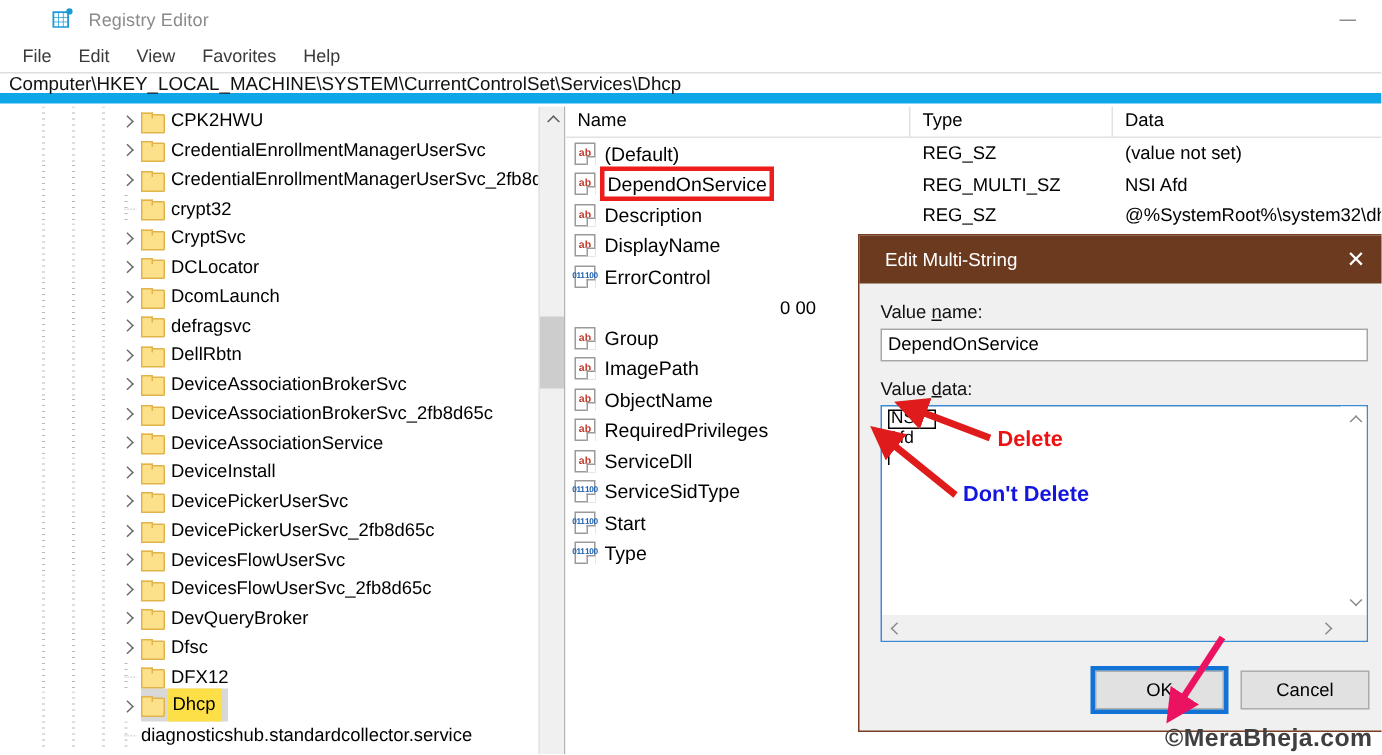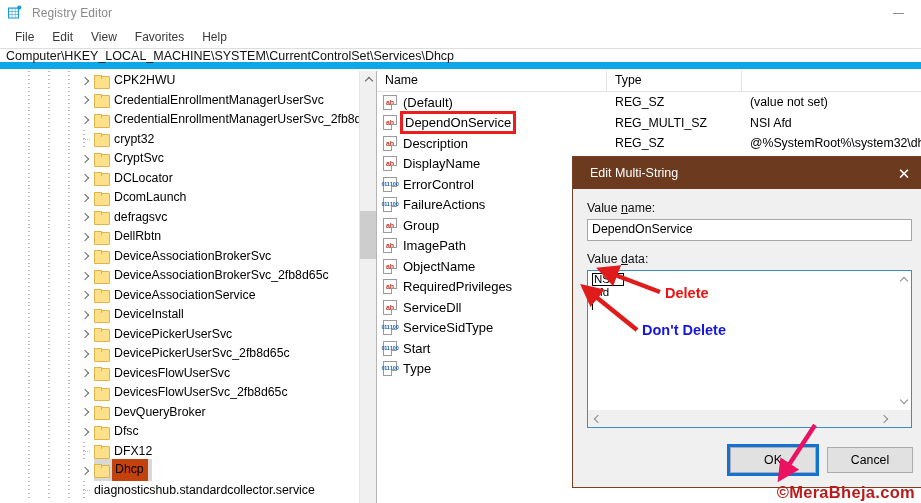--- a/index.html
+++ b/index.html
@@ -13,20 +13,21 @@
     position: relative;
     color: #000;
   }
 
   
   #titlebar {
     height: 26px; width: 100%;
     background: #ffffff;
     display: flex; align-items: center;
     position: relative;
+    padding-left: 27px;
   }
   #app-icon { width: 16px; height: 16px; margin-left: 7px; position: relative; }
   #app-title {
     margin-left: 9px; font-size: 12px; color: #8a8a8a;
     letter-spacing: .1px;
   }
   #win-controls {
     position:absolute; right:0; top:0; height:26px; display:flex;
   }
   .wbtn { width: 45px; height:26px; display:flex; align-items:center; justify-content:center; }
@@ -106,21 +107,21 @@
   .folder::before {
     content:""; position:absolute; left:0; top:1px; width:14px; height:11px;
     background:#fde08a; border:1px solid #e0b44a; border-radius:0 1px 1px 0;
   }
   .folder::after {
     content:""; position:absolute; left:0; top:0px; width:6px; height:3px;
     background:#fde08a; border:1px solid #e0b44a; border-bottom:none;
   }
   .tree-label { font-size: 12.3px; color:#000; line-height:19.5px; }
   .tree-row.selected .tree-label {
-    background:#c2410c; padding:1px 4px 1px 3px; margin-left:-2px;
+    background:#fde047; padding:1px 4px 1px 3px; margin-left:-2px;
   }
   .tree-row.selected .folder { position:relative; }
   .tree-row.selected .sel-wrap { background:#d8d8d8; display:flex; align-items:center; padding-right:4px;}
 
   
   #tree-sb {
     position:absolute; right:0; top:0; bottom:0; width:17px;
     background:#f0f0f0; border-left:1px solid #e3e3e3;
   }
   .sb-arrow { width:17px; height:17px; display:flex; align-items:center; justify-content:center; }
@@ -241,21 +242,21 @@
 
   
   #anno { position:absolute; inset:0; pointer-events:none; z-index:40; }
   .anno-text { position:absolute; font-weight:bold; font-size:14.5px; }
   #anno-delete { left:665px; top:285px; color:#ee1111; }
   #anno-dont { left:642px; top:322px; color:#1515e0; }
 
   
   #watermark {
     position:absolute; right:6px; bottom:1px; z-index:50;
-    font-size:16.5px; font-weight:bold; color:#b91c1c;
+    font-size:16.5px; font-weight:bold; color:#404040;
     letter-spacing:0.3px;
   }
 </style>
 </head>
 <body>
 
 <div id="titlebar">
   <div id="app-icon">
     <svg width="16" height="16" viewBox="0 0 16 16">
       <rect x="1" y="2.5" width="11" height="11" fill="#1b9ad6"></rect>
@@ -520,20 +521,21 @@
           <span class="chev"></span>
         </div>
       <div id="tree-sb-thumb"></div>
     </div>
   </div>
 
   <div id="list-pane">
     <div id="list-header">
       <div class="col-h col-name">Name</div>
       <div class="col-h col-type">Type</div>
+      <div class="col-h col-data">Data</div>
     </div>
     <div id="list-body">
         <div class="list-row">
           <div class="cell-name">
             <div class="val-icon ab">
               <span class="txt">ab</span>
             </div>
             <span class="name-text">(Default)</span>
           </div>
           <div class="cell-type">REG_SZ</div>
@@ -573,26 +575,20 @@
           <div class="cell-name">
             <div class="val-icon bin">
               <span class="txt">011 100</span>
             </div>
             <span class="name-text">ErrorControl</span>
           </div>
           <div class="cell-type"></div>
           <div class="cell-data"></div>
         </div>
         <div class="list-row">
-          <div class="cell-name">
-            <div class="val-icon bin">
-              <span class="txt">011 100</span>
-            </div>
-            <span class="name-text">FailureActions</span>
-          </div>
           <div class="cell-type"></div>
           <div class="cell-data">0 00</div>
         </div>
         <div class="list-row">
           <div class="cell-name">
             <div class="val-icon ab">
               <span class="txt">ab</span>
             </div>
             <span class="name-text">Group</span>
           </div>

